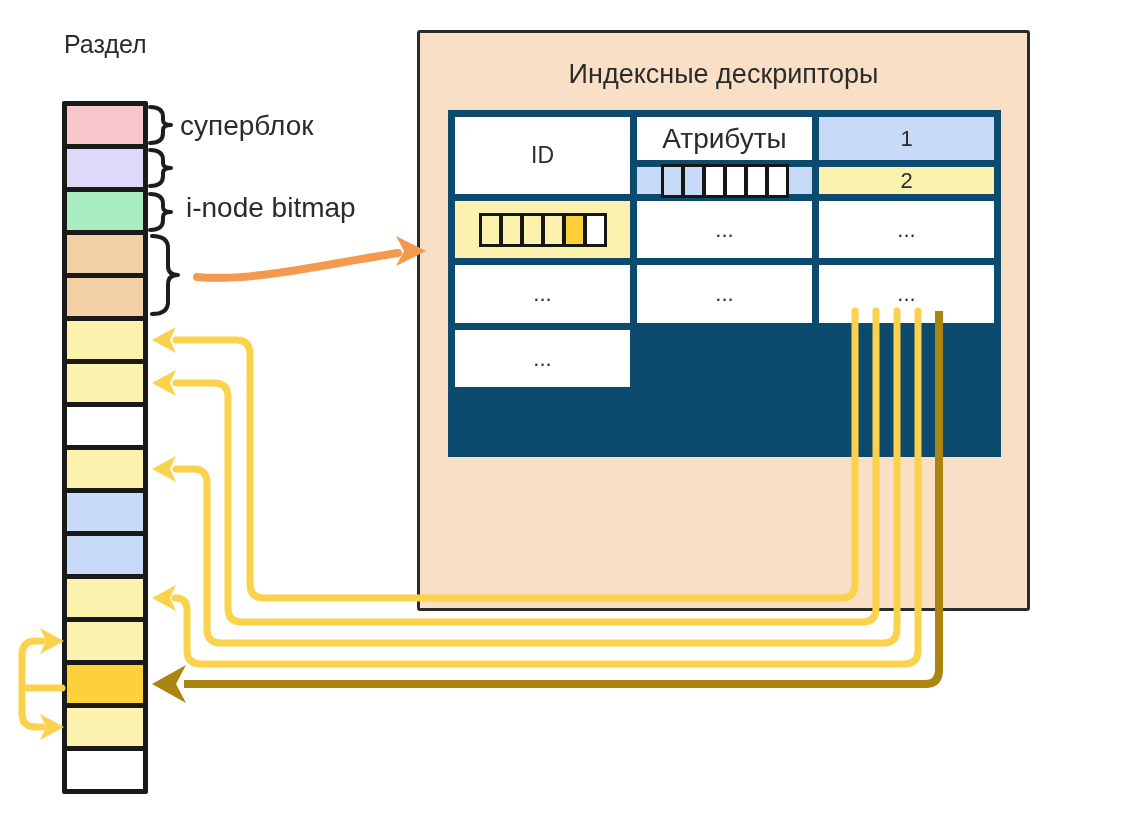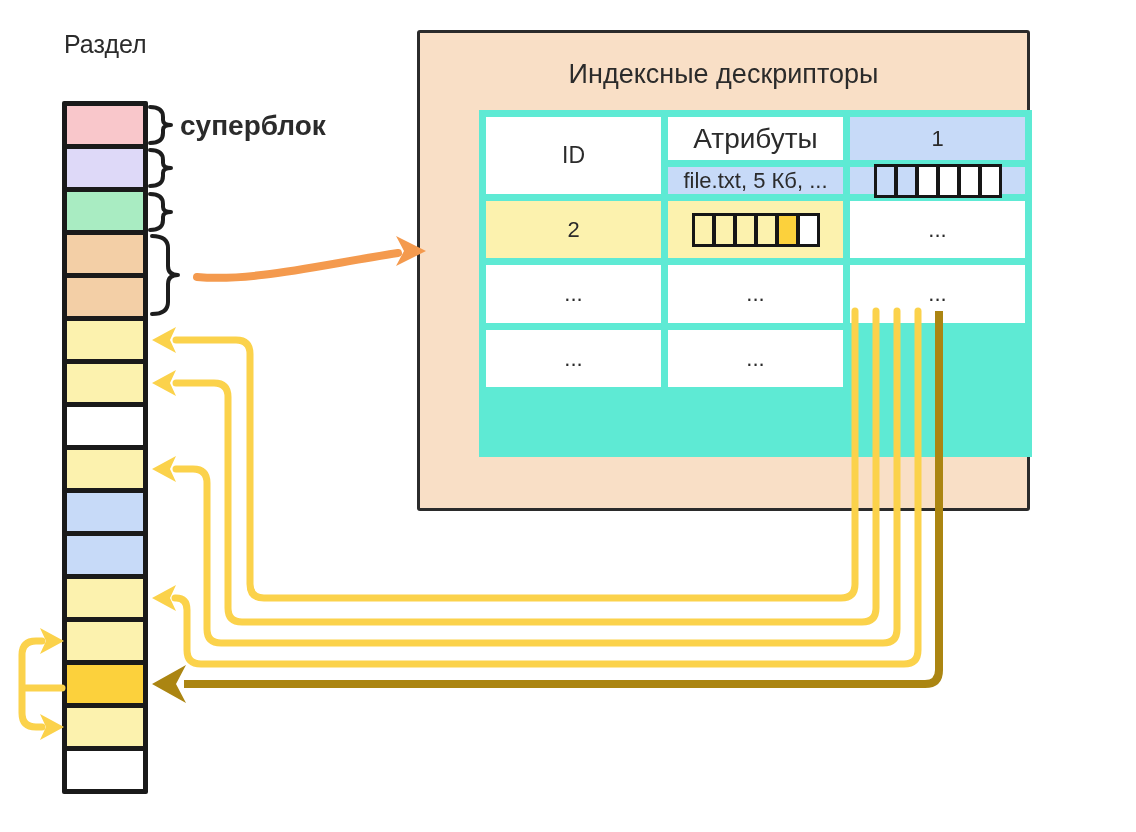--- a/index.html
+++ b/index.html
@@ -20,35 +20,35 @@
   #partition-column{
     position:absolute;left:62px;top:101px;width:86px;box-sizing:border-box;
     background:var(--black);padding:5px;display:flex;flex-direction:column;gap:5px;
     border-radius:2px;
   }
   .pblock{height:38px;width:76px;}
   .c-pink{background:var(--pink);} .c-lavender{background:var(--lav);}
   .c-green{background:var(--green);} .c-tan{background:var(--tan);}
   .c-yellow{background:var(--yellow);} .c-blue{background:var(--blue);}
   .c-gold{background:var(--gold);} .c-white{background:var(--white);}
-  .blk-label{position:absolute;font-size:28px;white-space:nowrap;font-weight:bold;}
+  .blk-label{position:absolute;font-size:28px;white-space:nowrap;}
   #label-superblock{left:180px;top:110px;}
   #label-blockbitmap{left:186px;top:151px;}
   #label-inodebitmap{left:186px;top:192px;}
   
   #inode-panel{
-    position:absolute;left:417px;top:30px;width:613px;height:481px;box-sizing:border-box;
+    position:absolute;left:417px;top:30px;width:613px;height:581px;box-sizing:border-box;
     background:var(--panel);border:3px solid var(--pborder);border-radius:3px;
   }
   #panel-title{position:absolute;left:0;top:26px;width:100%;text-align:center;font-size:27px;}
   #inode-table{
     position:absolute;left:28px;top:77px;
     display:grid;grid-template-columns:175px 175px 175px;
     grid-template-rows:43px 27px 57px 58px 57px 56px;
-    gap:7px;background:#5eead4;padding:7px;margin-left:31px;
+    gap:7px;background:#0c4a6e;padding:7px;
   }
   .cell{display:flex;align-items:center;justify-content:center;background:#fff;
         font-size:22px;color:var(--text);}
   #id-header{grid-column:1;grid-row:1/3;font-size:23px;}
   #desc-header{grid-column:2/4;grid-row:1;font-size:23px;}
   .subhead{font-size:28px;}
   .row-blue{background:var(--blue);} .row-yellow{background:var(--yellow);} .row-white{background:#fff;}
   .strip{display:flex;gap:4px;background:#161616;padding:3px;}
   .scell{width:17px;height:28px;}
   .pc-blue{background:var(--blue);} .pc-yellow{background:var(--yellow);}
@@ -83,28 +83,28 @@
       <div class="pblock c-blue"></div>
       <div class="pblock c-blue"></div>
       <div class="pblock c-yellow"></div>
       <div class="pblock c-yellow"></div>
       <div class="pblock c-gold"></div>
       <div class="pblock c-yellow"></div>
       <div class="pblock c-white"></div>
     </div>
 
   <div class="blk-label" id="label-superblock">суперблок</div>
+  <div class="blk-label" id="label-inodebitmap">i-node bitmap</div>
 
   <div id="inode-panel">
     <div id="panel-title">Индексные дескрипторы</div>
     <div id="inode-table">
       <div class="cell" id="id-header">ID</div>
       <div class="cell subhead">Атрибуты</div>
     <div class="cell row-blue">1</div>
-        <div class="cell row-blue">file.txt, 5 Кб, ...</div>
         <div class="cell row-blue">
           <div class="strip">
             <div class="scell pc-blue"></div>
             <div class="scell pc-blue"></div>
             <div class="scell pc-white"></div>
             <div class="scell pc-white"></div>
             <div class="scell pc-white"></div>
             <div class="scell pc-white"></div>
           </div>
         </div>

